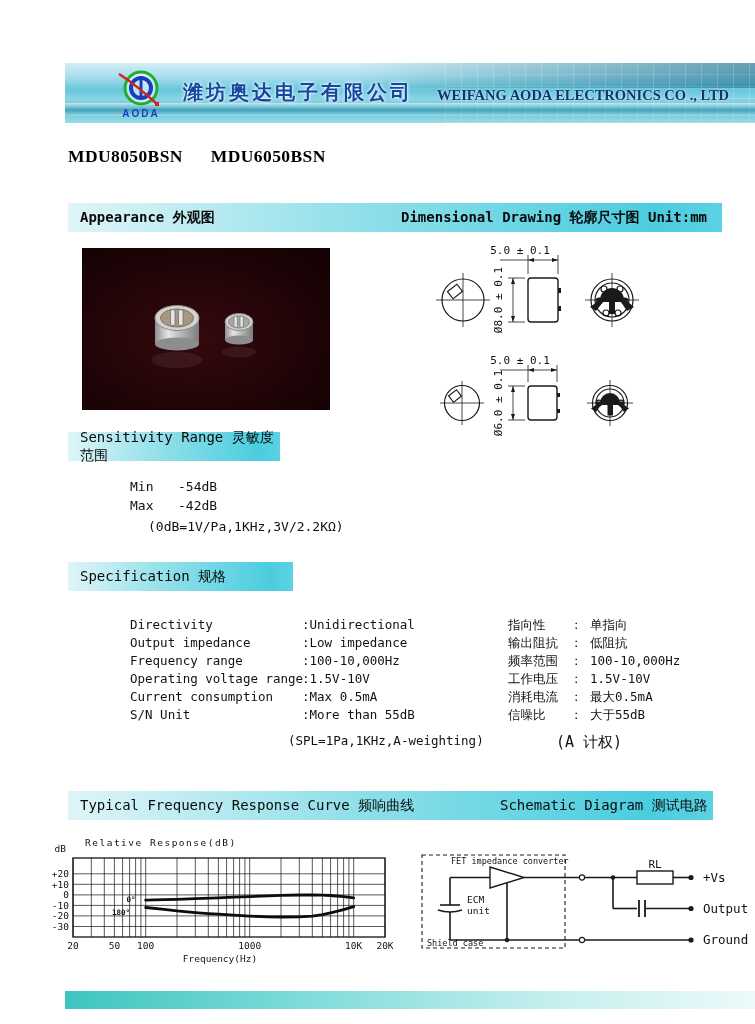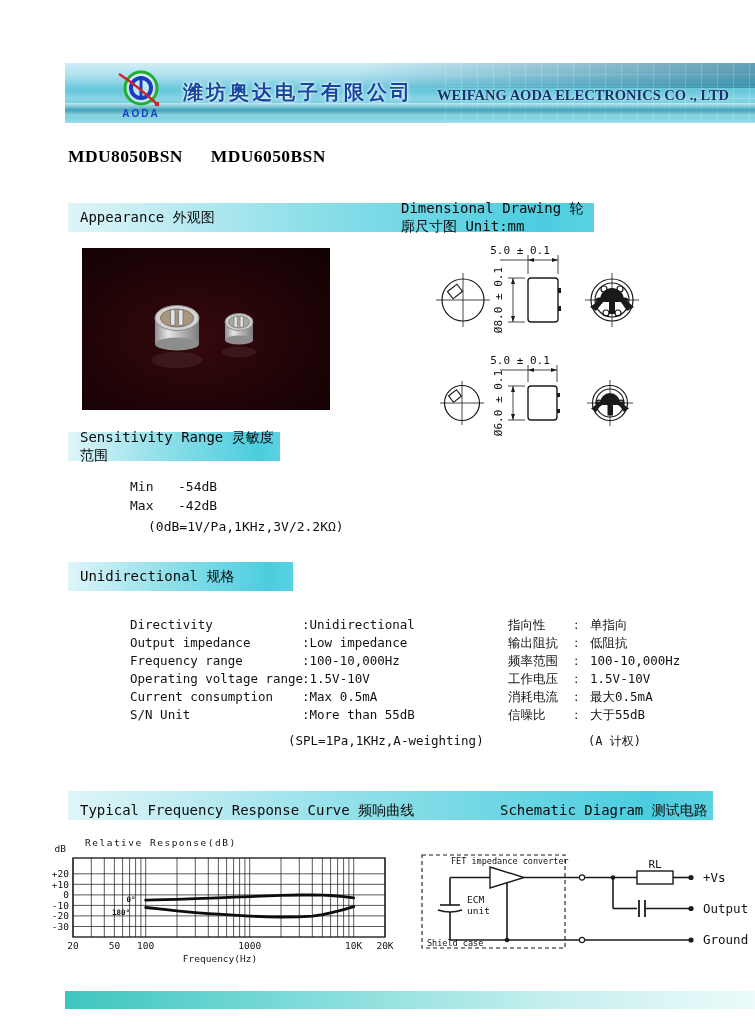--- a/index.html
+++ b/index.html
@@ -28,46 +28,46 @@
   
   .title{left:68px;top:146px;font-family:"Liberation Serif",serif;font-size:17.5px;font-weight:bold;
     letter-spacing:.4px;color:#000;}
   .title span{margin-right:28px;}
 
   
   .bar{height:29px;background:linear-gradient(to right,#dff5f8 0%,#8fdfe9 45%,#4bcddf 90%,#5bd2e2 100%);
     display:flex;align-items:center;font-size:14px;color:#0a0a0a;}
   .bar .t1{margin-left:12px;}
   .bar .t2{position:absolute;}
-  .bar-appearance{left:68px;top:203px;width:526px;}
+  .bar-appearance{left:68px;top:203px;width:654px;font-weight:bold;}
   .bar-appearance .t2{left:333px;}
   .bar-sensitivity{left:68px;top:432px;width:212px;}
   .bar-spec{left:68px;top:562px;width:225px;}
-  .bar-bottom{left:68px;top:791px;width:645px;align-items:flex-end;}
+  .bar-bottom{left:68px;top:791px;width:645px;}
   .bar-bottom .t2{left:432px;}
 
   
   .photo{left:82px;top:248px;}
   .dims{left:420px;top:238px;}
   .dims text, .schem text, .chart text{font-family:"DejaVu Sans Mono",monospace;fill:#111;}
 
   
   .sens-block{left:130px;top:477px;font-size:13px;line-height:19px;}
   .sens-row{display:flex;}
   .sens-row .sl{width:48px;}
   .sens-note{margin-left:18px;margin-top:2px;}
 
   
   .spec-en{left:130px;top:616px;font-size:12.5px;line-height:18px;}
   .spec-en .sl{display:inline-block;width:172px;}
   .spec-cn{left:508px;top:616px;font-size:12.5px;line-height:18px;}
   .spec-cn .cl{display:inline-block;width:62px;}
   .spec-row{display:flex;white-space:nowrap;}
   .spec-note-en{left:288px;top:733px;font-size:12.5px;}
-  .spec-note-cn{left:556px;top:733px;font-size:12px;margin-left:32px;}
+  .spec-note-cn{left:556px;top:733px;font-size:15px;}
 
   
   .chart{left:38px;top:836px;}
   .schem{left:415px;top:843px;}
 
   
   .footer{left:65px;top:991px;width:690px;height:18px;
     background:linear-gradient(to right,#3ec5bf,#7fdcda 35%,#c4efee 70%,#ecfafa);}
 </style>
 </head>
@@ -220,21 +220,21 @@
       <span>-54dB</span>
     </div>
     <div class="sens-row">
       <span class="sl">Max</span>
       <span>-42dB</span>
     </div>
     <div class="sens-note">(0dB=1V/Pa,1KHz,3V/2.2KΩ)</div>
   </div>
 
   <div class="abs bar bar-spec">
-    <span class="t1">Unidirectional 规格</span>
+    <span class="t1">Specification 规格</span>
   </div>
   <div class="abs spec-en">
     <div class="spec-row">
         <span class="sl">Directivity</span>
         <span>:Unidirectional</span>
       </div>
     <div class="spec-row">
         <span class="sl">Output impedance</span>
         <span>:Low impedance</span>
       </div>

